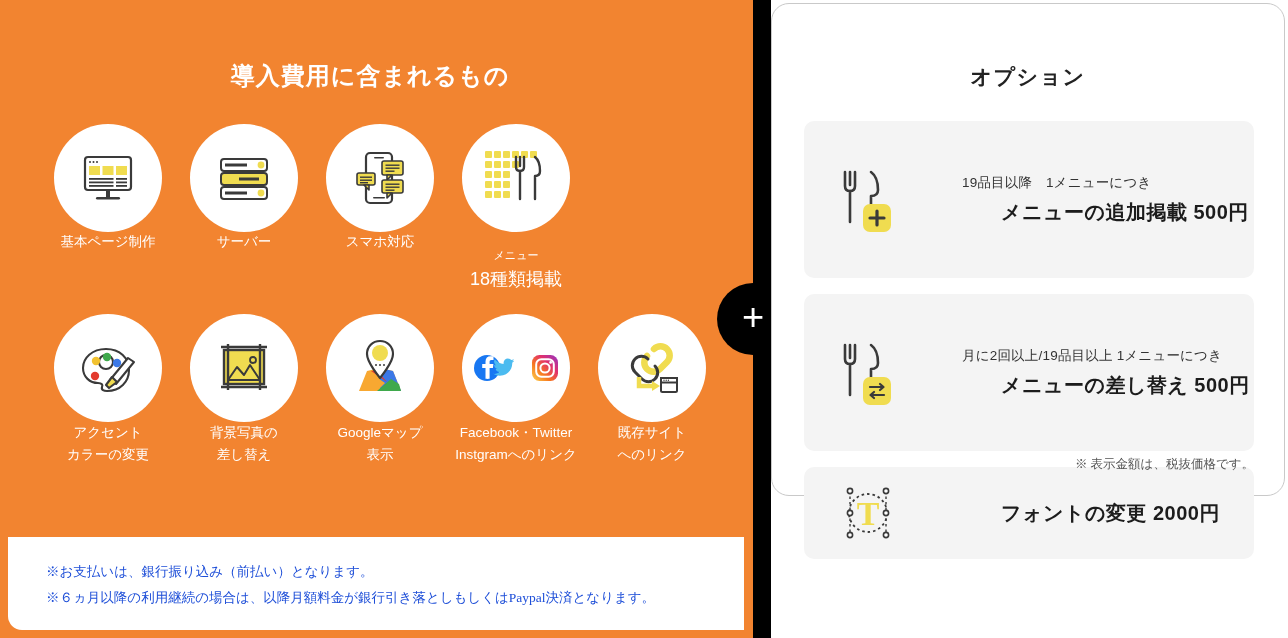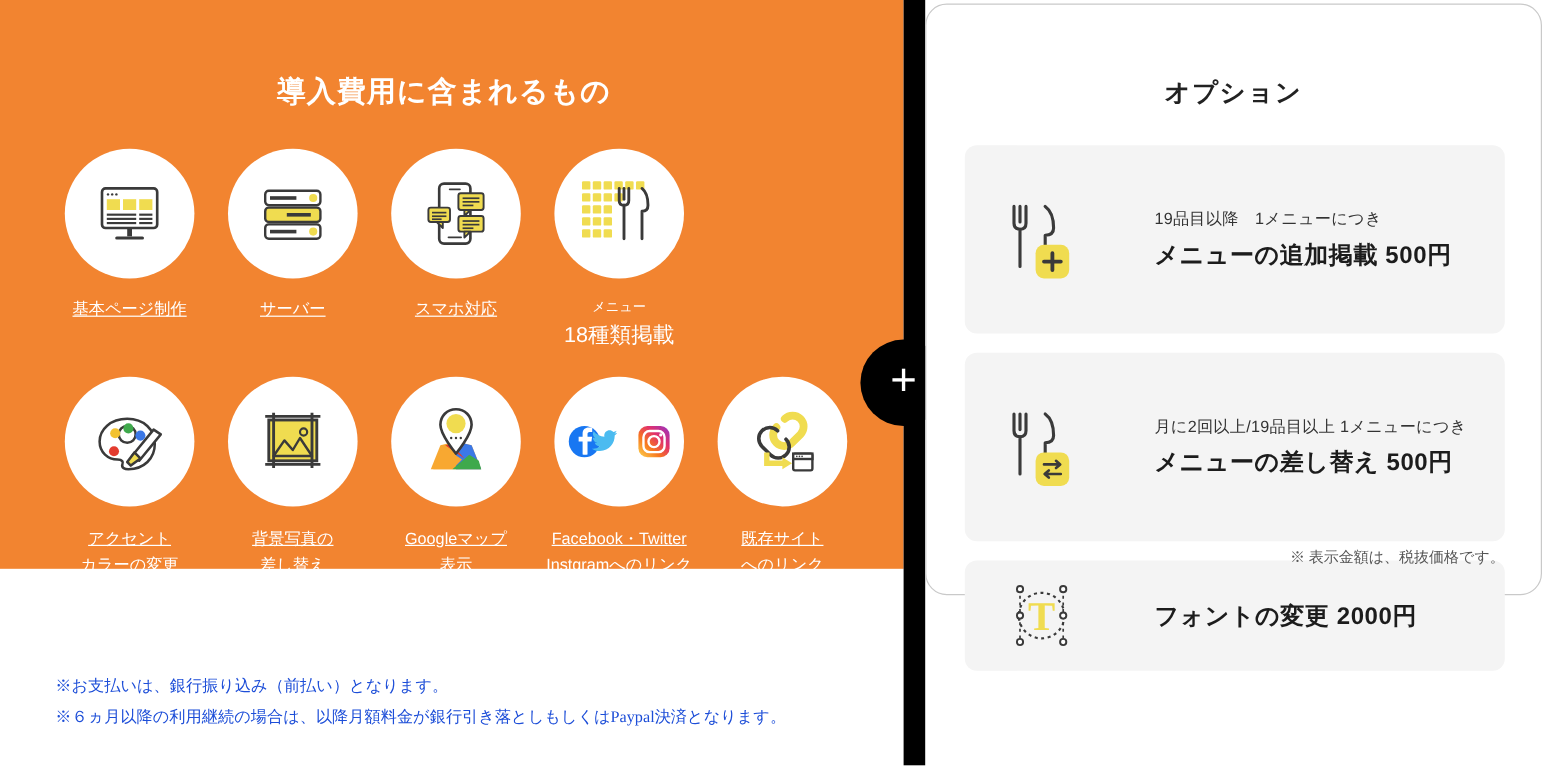--- a/index.html
+++ b/index.html
@@ -7,21 +7,21 @@
   html,body {
     width:1288px; height:638px;
     background:#ffffff;
     font-family:"Liberation Sans","DejaVu Sans",sans-serif;
     overflow:hidden;
   }
   #root { position:relative; width:1288px; height:638px; }
 
   
   .left-panel {
-    position:absolute; left:0; top:0; width:753px; height:474px;
+    position:absolute; left:0; top:0; width:753px; height:638px;
     background:#F28430;
   }
   .left-title {
     position:absolute; left:0; top:60px; width:740px;
     text-align:center;
     color:#ffffff;
     font-size:24px; font-weight:bold; letter-spacing:1px;
   }
 
   .icon-row { position:absolute; left:40px; width:680px; display:flex; }
@@ -31,24 +31,23 @@
   .icon-cell {
     width:136px; display:flex; flex-direction:column; align-items:center;
   }
   .circle {
     width:108px; height:108px; border-radius:50%;
     background:#ffffff;
     display:flex; align-items:center; justify-content:center;
     overflow:hidden;
   }
   .icon-label {
-    margin-top:16px; color:#ffffff; text-align:center;
+    margin-top:0; color:#ffffff; text-align:center;
     font-size:13.5px; line-height:1.55; white-space:pre-line;
     font-weight:400;
-    text-decoration:underline;
   }
   .icon-label.two-line { line-height:1.6; }
 
   .menu-label-main { font-size:11px; color:#fff; }
   .menu-label-sub  { font-size:18px; color:#fff; margin-top:4px; }
 
   
   .footnote-box {
     position:absolute; left:8px; top:537px; width:736px; height:93px;
     background:#ffffff;
@@ -101,21 +100,21 @@
   }
   .opt-card.tall { height:157px; }
   .opt-card.short { height:92px; }
 
   .opt-icon { width:72px; flex:0 0 72px; display:flex; align-items:center; justify-content:center; }
   .opt-text { margin-left:14px; }
   .opt-sub {
     color:#333333; font-size:13.5px; margin-bottom:7px; letter-spacing:.2px;
   }
   .opt-main {
-    color:#1c1c1c; font-size:20px; font-weight:bold; letter-spacing:.5px;
+    color:#1c1c1c; font-size:20px; font-weight:bold; letter-spacing:.5px;margin-left:39px;
   }
 
   .tax-note {
     position:absolute; right:30px; bottom:22px;
     color:#555555; font-size:12.5px;
     font-family:"Liberation Serif","DejaVu Serif",serif;
   }
 </style>
 </head>
 <body>

